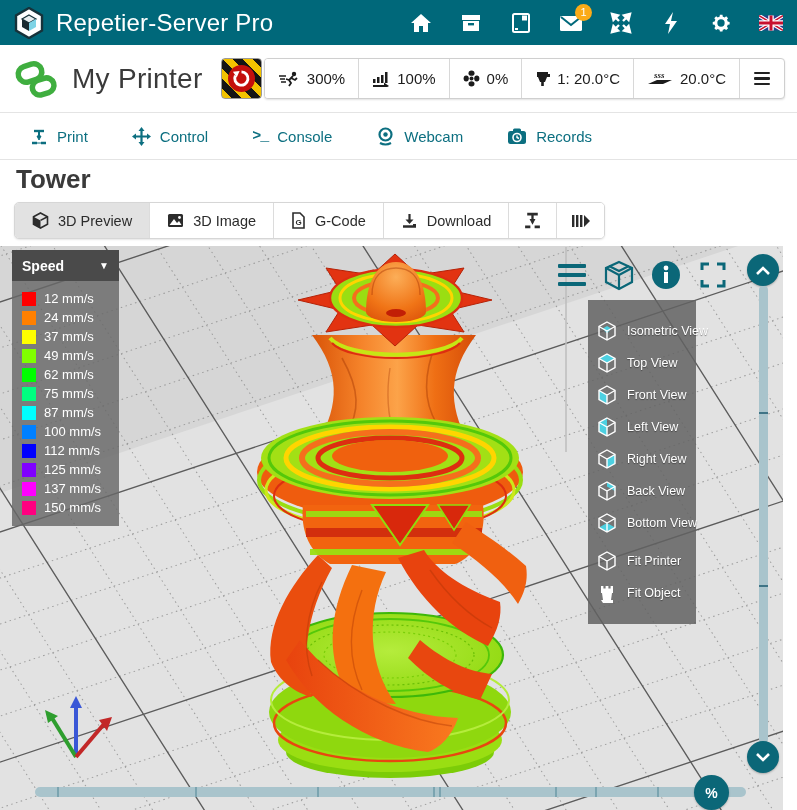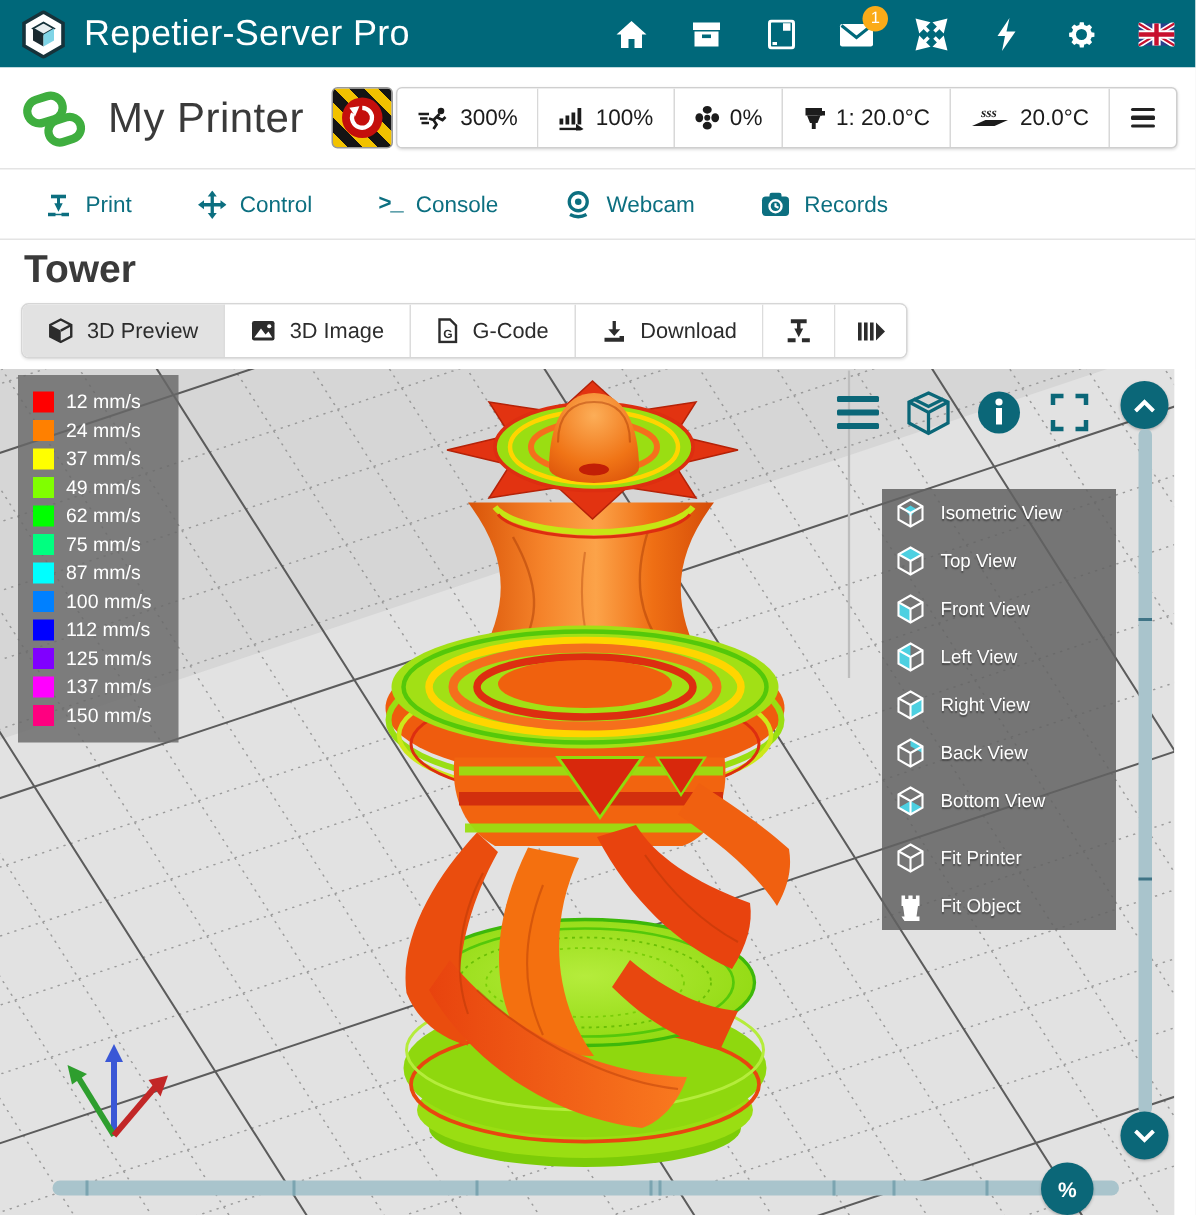--- a/index.html
+++ b/index.html
@@ -70,21 +70,21 @@
   .legend-swatch { width:14px; height:14px; flex:0 0 auto; }
   .legend-label { color:#fff; font-size:13px; white-space:nowrap; }
 
   
   .vtools { position:absolute; top:14px; left:556px; display:flex; align-items:center; gap:15px; }
   .vtool { width:32px; height:30px; display:flex; align-items:center; justify-content:center; cursor:pointer; }
   .hamb { display:flex; flex-direction:column; gap:4.5px; }
   .hamb span { width:28px; height:4.5px; background:#0b6778; border-radius:1px; }
 
   
-  .vmenu { position:absolute; top:54px; left:588px; width:156px; background:rgba(97,97,97,.85); padding:0 0;margin-top:26px; }
+  .vmenu { position:absolute; top:54px; left:588px; width:108px; background:rgba(97,97,97,.85); padding:15px 0; }
   .vmenu-item { display:flex; align-items:center; gap:9px; height:32px; padding:0 8px; cursor:pointer; }
   .vmenu-item svg { flex:0 0 auto; }
   .vmenu-label { color:#fff; font-size:12.5px; white-space:nowrap; text-shadow:0 1px 1px rgba(0,0,0,.4); }
   .vmenu-div { height:6px; }
 
   
   .circle-btn { position:absolute; width:32px; height:32px; border-radius:50%; background:#0b6778;
     display:flex; align-items:center; justify-content:center; cursor:pointer; box-shadow:0 1px 2px rgba(0,0,0,.25); }
   .vtrack { position:absolute; left:759px; top:40px; width:9px; height:457px; background:#a9c4cc; border-radius:4px; cursor:pointer; }
   .vtrack .tick { position:absolute; left:0; width:9px; height:2px; background:#3f7486; }
@@ -440,20 +440,24 @@
             <polygon points="76,696 70,708 82,708" fill="#3a57d6"></polygon>
           <path d="M76,757 L52,718" stroke="#2e9e2e" stroke-width="4"></path>
             <polygon points="45,710 48,723 58,716" fill="#2e9e2e"></polygon>
           <path d="M76,757 L104,724" stroke="#c22727" stroke-width="4"></path>
             <polygon points="112,717 99,720 107,731" fill="#c22727"></polygon>
         </g>
       </g>
     </svg>
 
     <div class="legend">
+      <div class="legend-head">
+        <span>Speed</span>
+        <span class="legend-caret">▼</span>
+      </div>
       <div class="legend-body" id="legend-body">
           <div class="legend-row">
             <span class="legend-swatch" style="background: rgb(255, 0, 0);"></span>
             <span class="legend-label">12 mm/s</span>
           </div>
           <div class="legend-row">
             <span class="legend-swatch" style="background: rgb(255, 128, 0);"></span>
             <span class="legend-label">24 mm/s</span>
           </div>
           <div class="legend-row">

